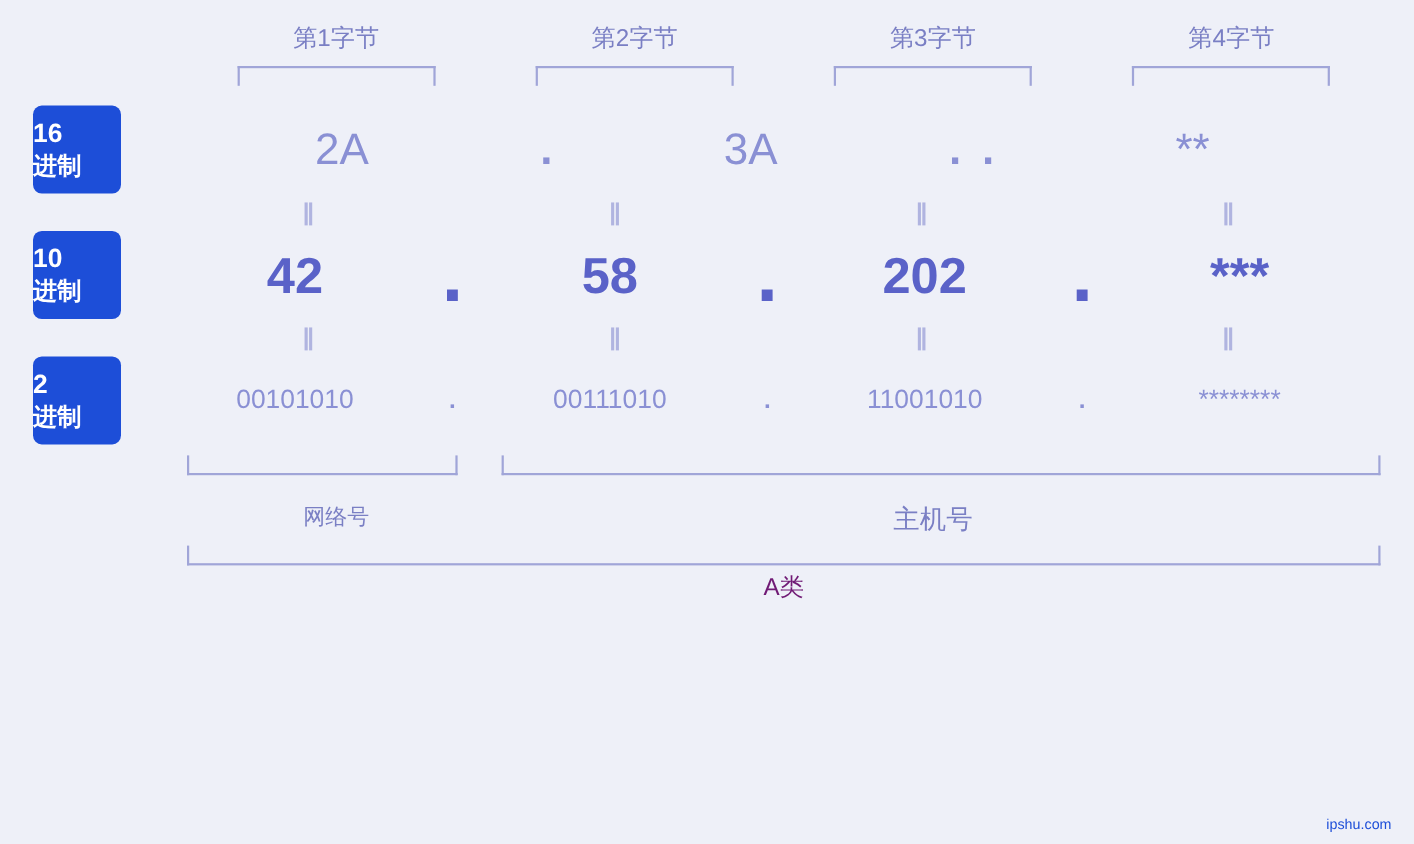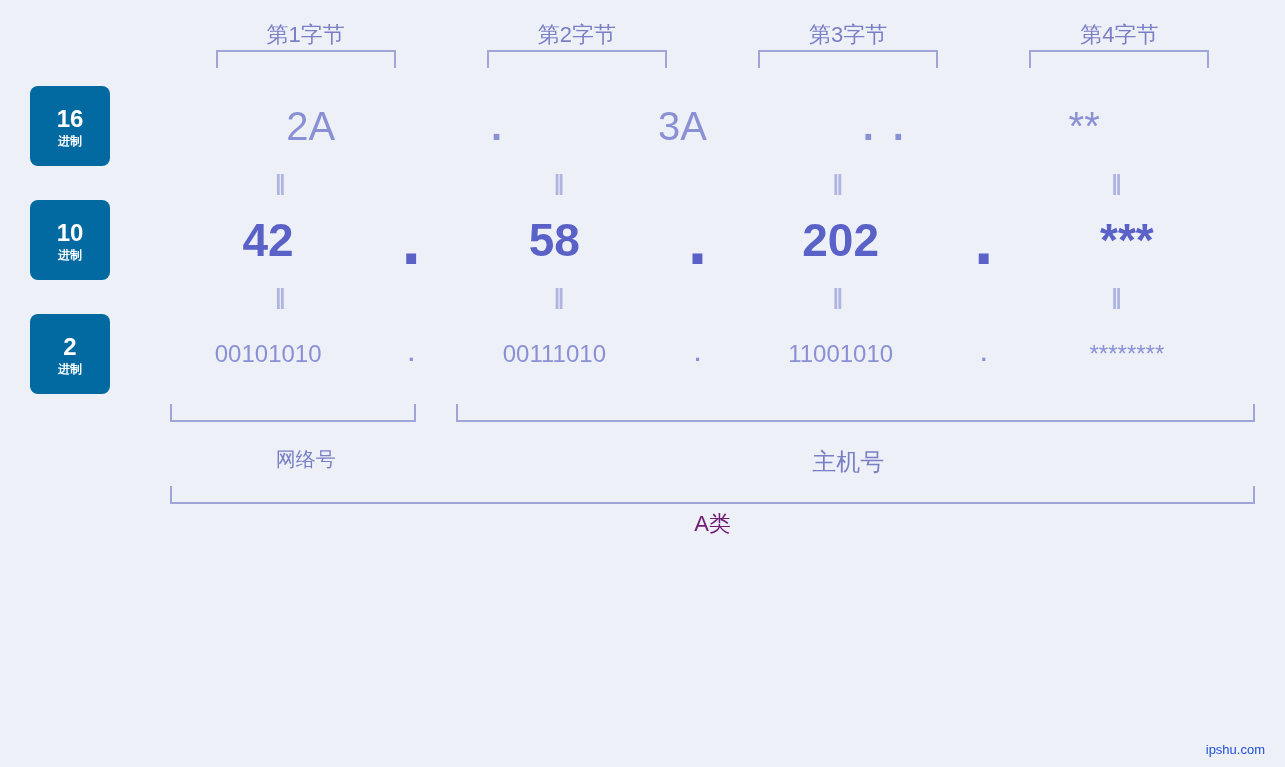--- a/index.html
+++ b/index.html
@@ -19,20 +19,21 @@
       display: flex;
       flex-direction: column;
       padding: 20px 30px 10px 30px;
       position: relative;
     }
 
     
     .col-headers {
       display: flex;
       margin-left: 140px;
+      margin-bottom: 10px;
     }
 
     .col-header {
       flex: 1;
       text-align: center;
       color: #7a7fc4;
       font-size: 22px;
       font-weight: 400;
     }
 
@@ -61,40 +62,39 @@
     
     .data-row {
       display: flex;
       align-items: center;
       position: relative;
     }
 
     .row-label {
       width: 80px;
       height: 80px;
-      background: #0369a1;
+      background: #1d4ed8;
       border-radius: 8px;
       color: white;
       display: flex;
       flex-direction: column;
-      align-items: center;
       justify-content: center;
       font-size: 20px;
       font-weight: bold;
       line-height: 1.3;
       flex-shrink: 0;
       margin-right: 30px;
     }
 
     .row-label .num {
       font-size: 24px;
     }
 
     .row-label .unit {
-      font-size: 12px;
+      font-size: 22px;
     }
 
     .row-values {
       flex: 1;
       display: flex;
       align-items: center;
       justify-content: flex-end;
     }
 
     

